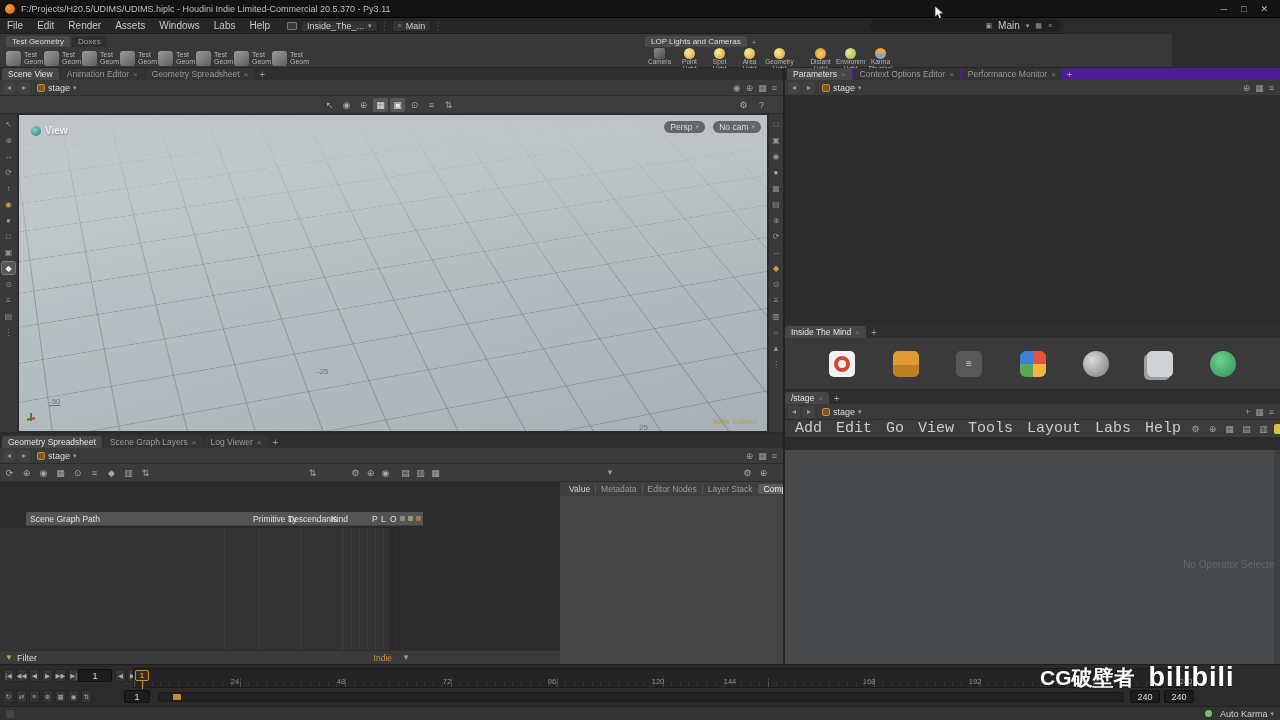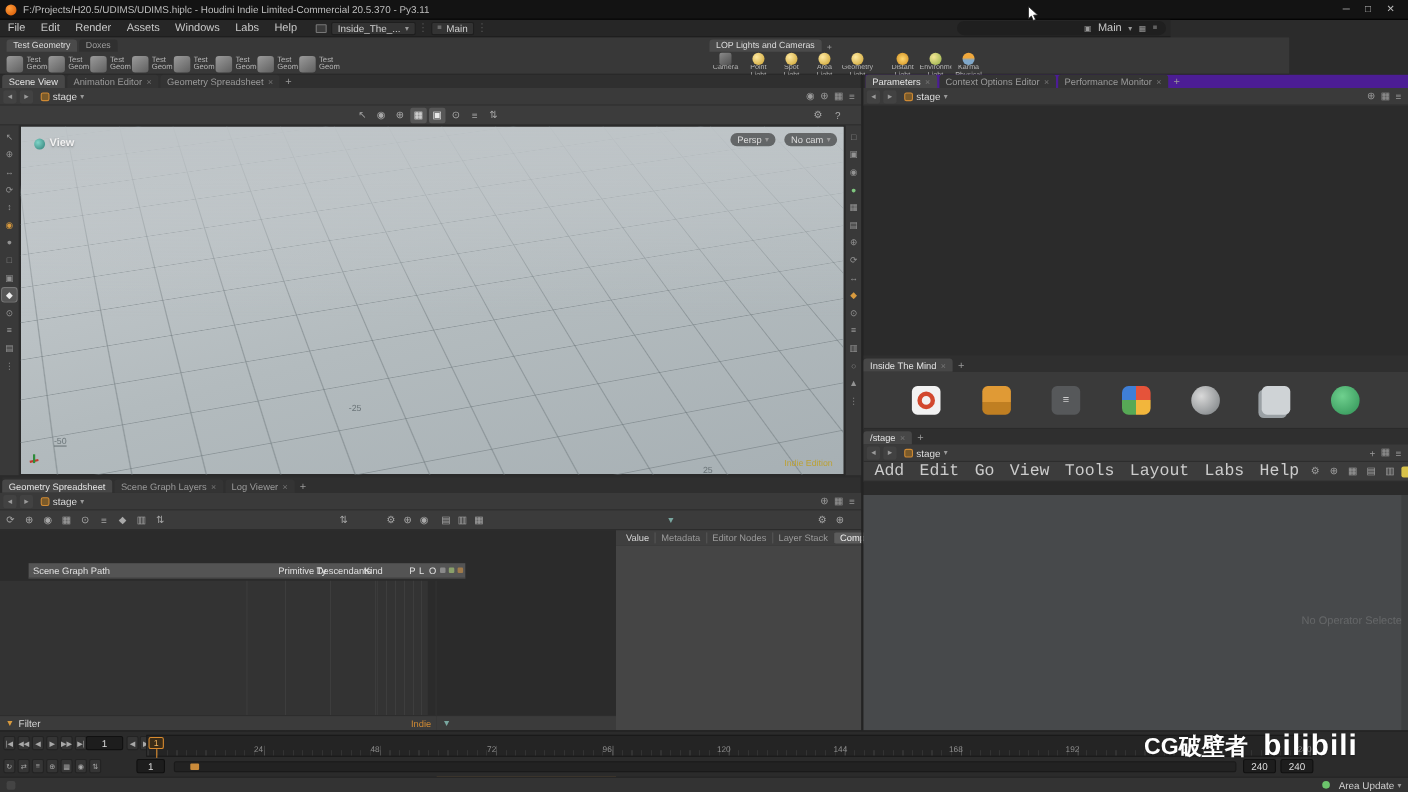--- a/index.html
+++ b/index.html
@@ -613,21 +613,21 @@
       </div>
       <span class="field abs" style="left:78px;top:2px;width:34px;">1</span>
       <span class="pbtn abs" style="left:115px;top:2px;">◀</span>
       <span class="pbtn abs" style="left:127px;top:2px;">▶</span>
       <div class="ruler">
         <span class="rlabel" style="left:101px;">24</span>
         <span class="rlabel" style="left:207px;">48</span>
         <span class="rlabel" style="left:313px;">72</span>
         <span class="rlabel" style="left:418px;">96</span>
         <span class="rlabel" style="left:524px;">120</span>
-        <span class="rlabel" style="left:630px;margin-top:37px;">144</span>
+        <span class="rlabel" style="left:596px;margin-top:37px;">144</span>
         <span class="rlabel" style="left:735px;">168</span>
         <span class="rlabel" style="left:841px;">192</span>
         <span class="rlabel" style="left:947px;">216</span>
         <span class="rlabel" style="left:1052px;">240</span>
         <span class="playhead">1</span>
         <span class="phline"></span>
       </div>
     </div>
     <div class="trow2">
       <div class="row" style="position:absolute;left:3px;top:1px;gap:2px;">
@@ -645,21 +645,21 @@
       </div>
       <span class="field abs" style="left:1130px;top:1px;width:30px;">240</span>
       <span class="field abs" style="left:1164px;top:1px;width:30px;">240</span>
     </div>
   </div>
 
   <div class="abs statusbar">
     <span style="width:8px;height:8px;background:#444;border-radius:2px;"></span>
     <span class="status-right">
       <span class="greendot"></span>
-      <span>Area Update</span>
+      <span>Auto Karma</span>
       <span class="caret">▾</span>
     </span>
   </div>
 
   <div class="biliwm">
     <span class="cgtext">CG破壁者</span>
     <span class="bililogo">bilibili</span>
   </div>
 
 </div>

